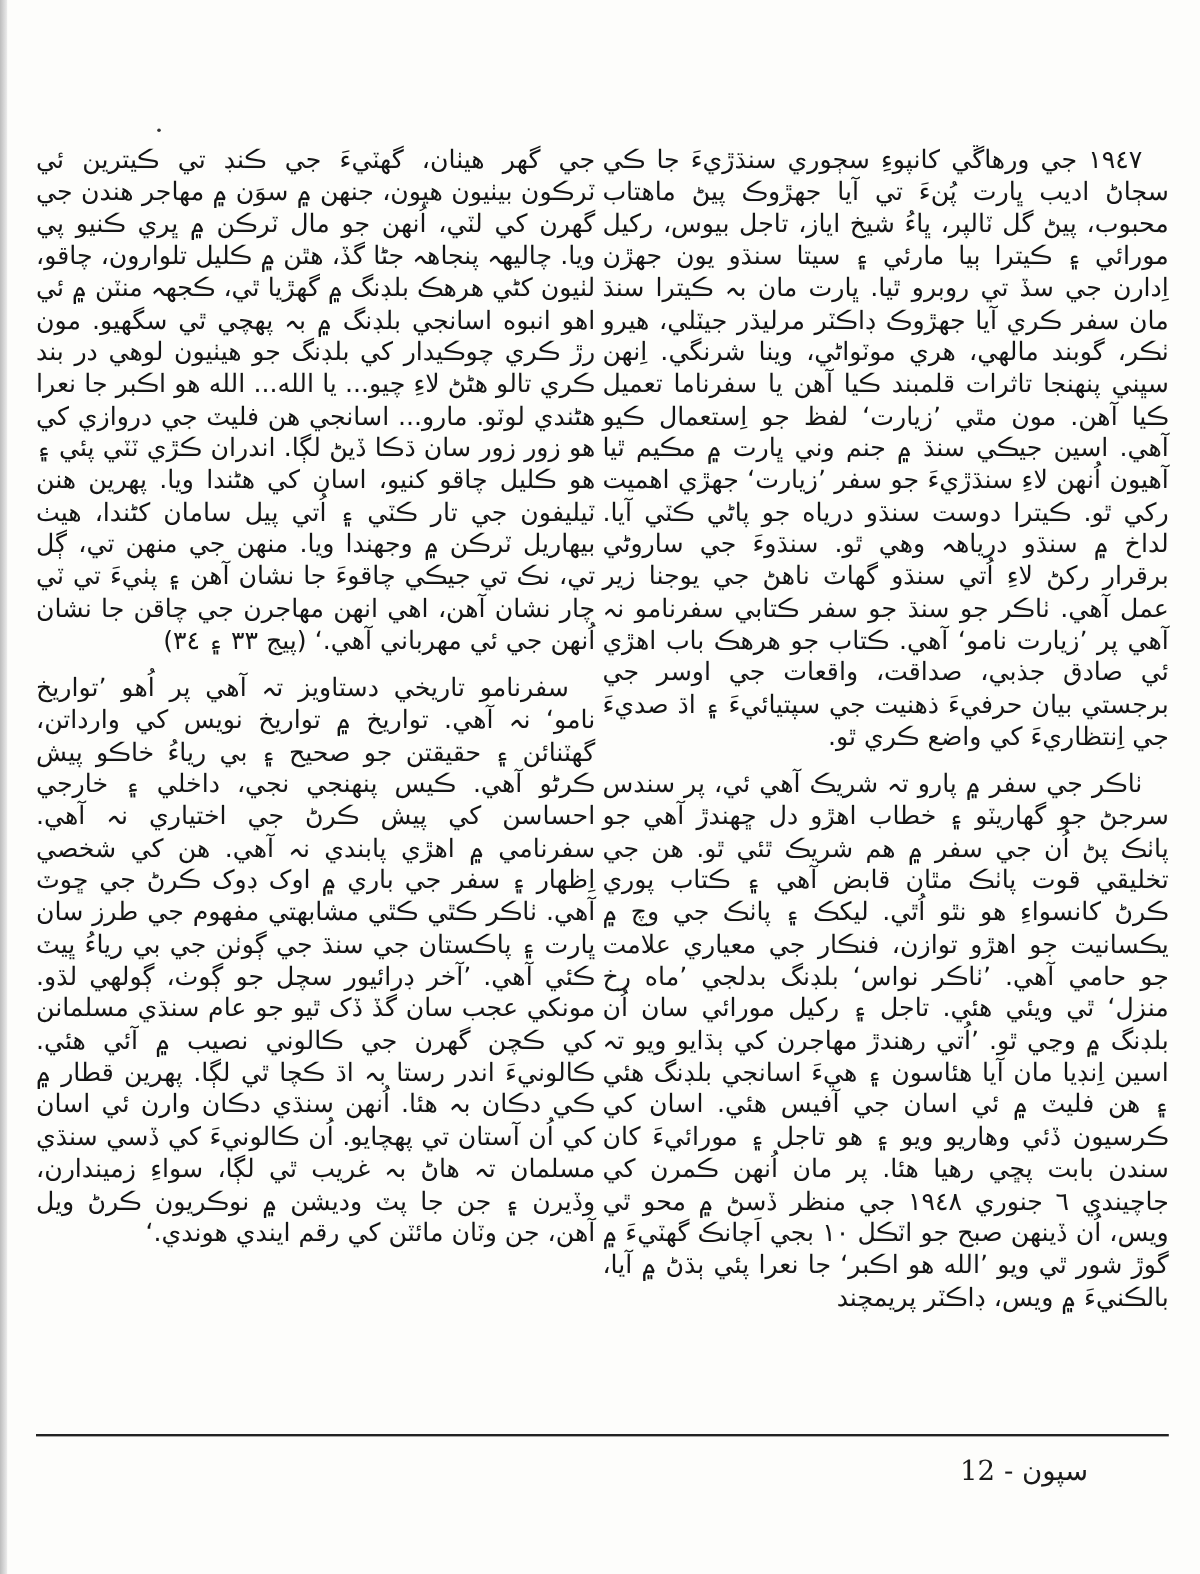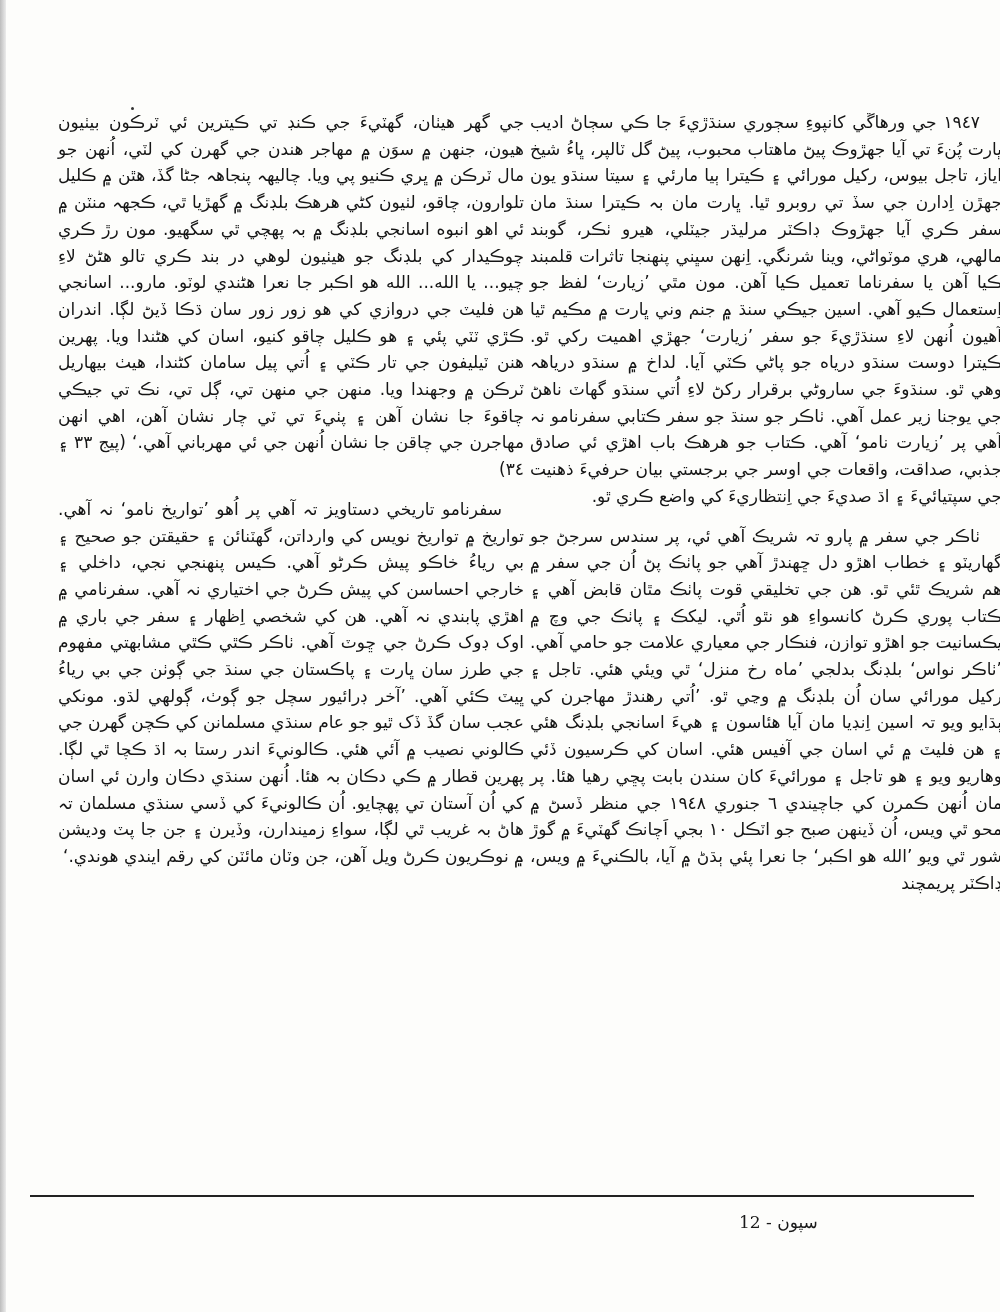--- a/index.html
+++ b/index.html
@@ -11,39 +11,38 @@
     font-family: "DejaVu Sans", sans-serif;
     color: #151515;
   }
   .page-edge {
     position: absolute; left: 0; top: 0; width: 6px; height: 1312px;
     background: linear-gradient(to right, #bdbdbd, #ececec);
   }
   .speck { position: absolute; left: 131px; top: 107px; width: 3px; height: 3px; background: #333; border-radius: 50%; }
   .column {
     position: absolute;
-    top: 109px;
+    top: 120px;
     direction: rtl;
     text-align: justify;
-    font-size: 17px;
+    font-size: 21px;
     line-height: 26.7px;
-    margin-left: 28px;
   }
   .col-right { left: 502px; width: 472px; }
   .col-left  { left: 30px;  width: 466px; }
   .column p { margin: 0; }
   .para-indent { text-indent: 22px; }
   .para-gap { margin-top: 13px !important; }
   .rule {
     position: absolute; left: 30px; top: 1195px;
     width: 944px; height: 0; border-top: 2px solid #222;
   }
   .folio {
-    position: absolute; top: 1212px; left: 739px;
-    font-size: 17px; color: #1a1a1a; direction: ltr;
+    position: absolute; top: 1212px; left: 800px;
+    font-size: 23px; color: #1a1a1a; direction: ltr;
     font-family: "DejaVu Serif", serif;
   }
 </style>
 </head>
 <body>
 
 <div class="page-edge"></div>
 <div class="speck"></div>
 
 <div class="column col-right">

